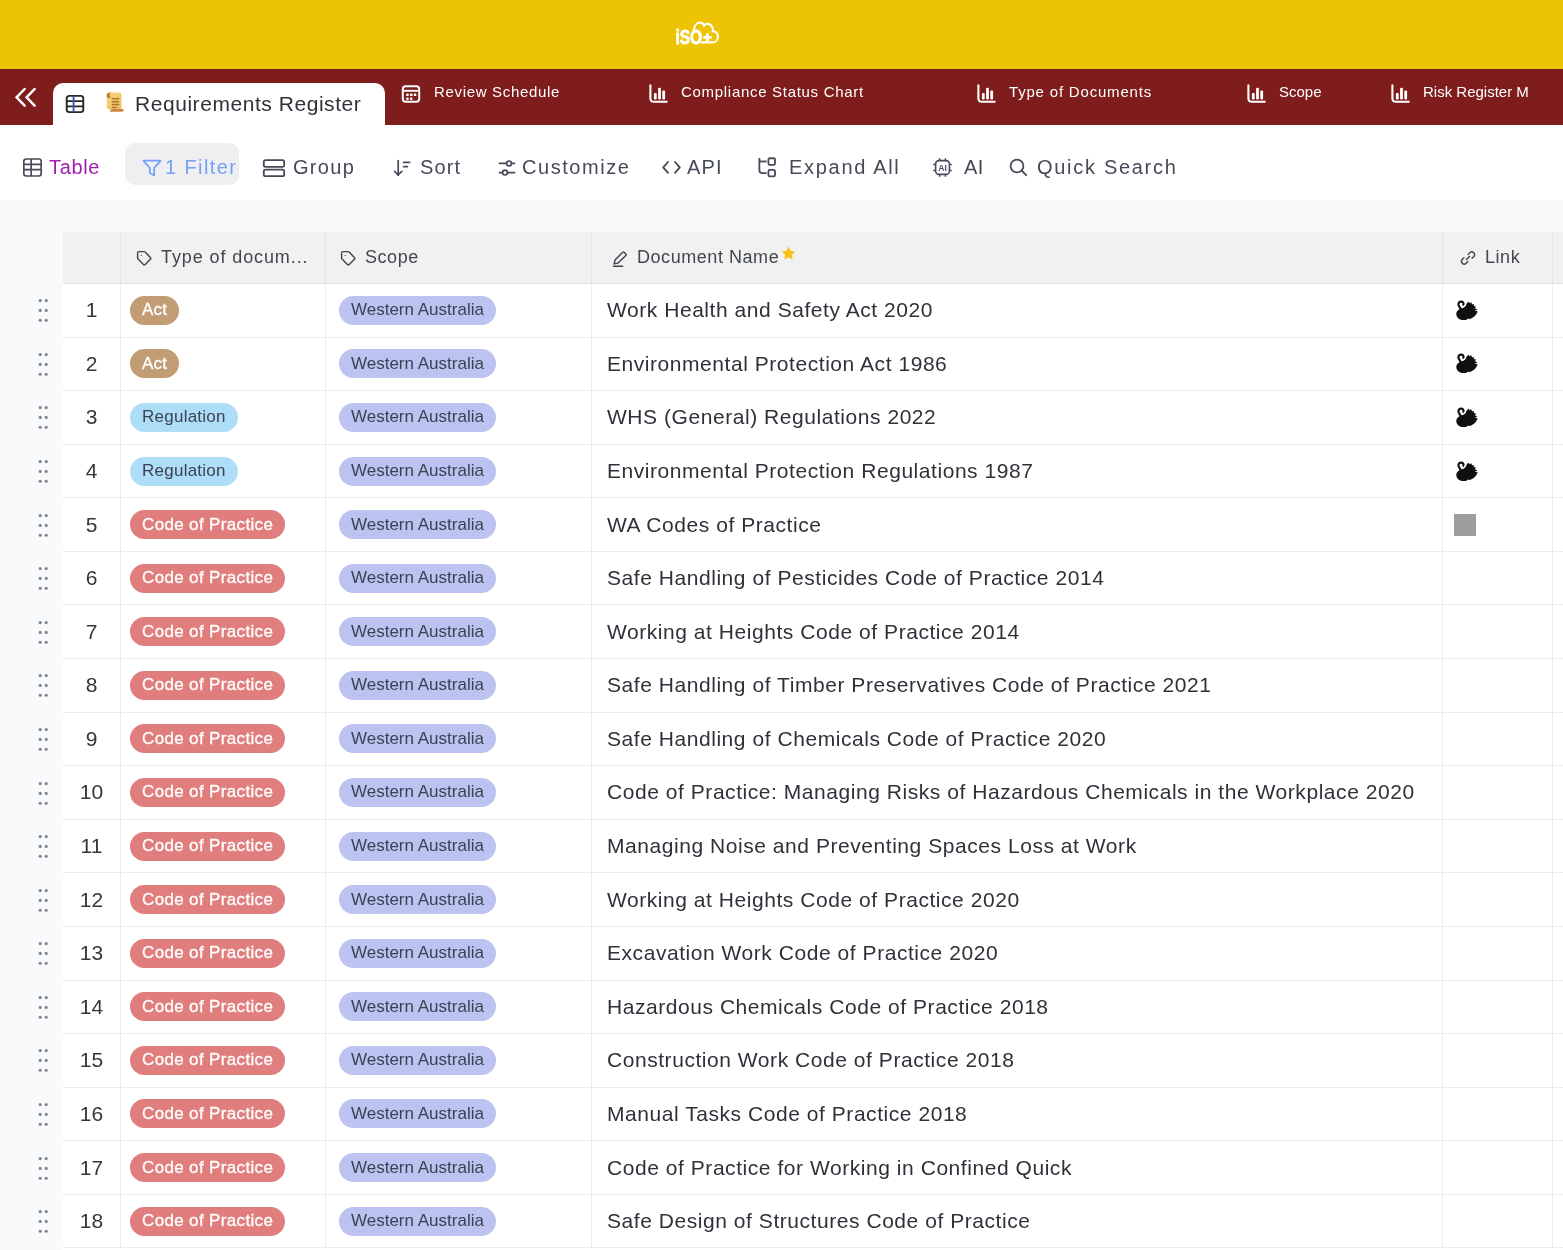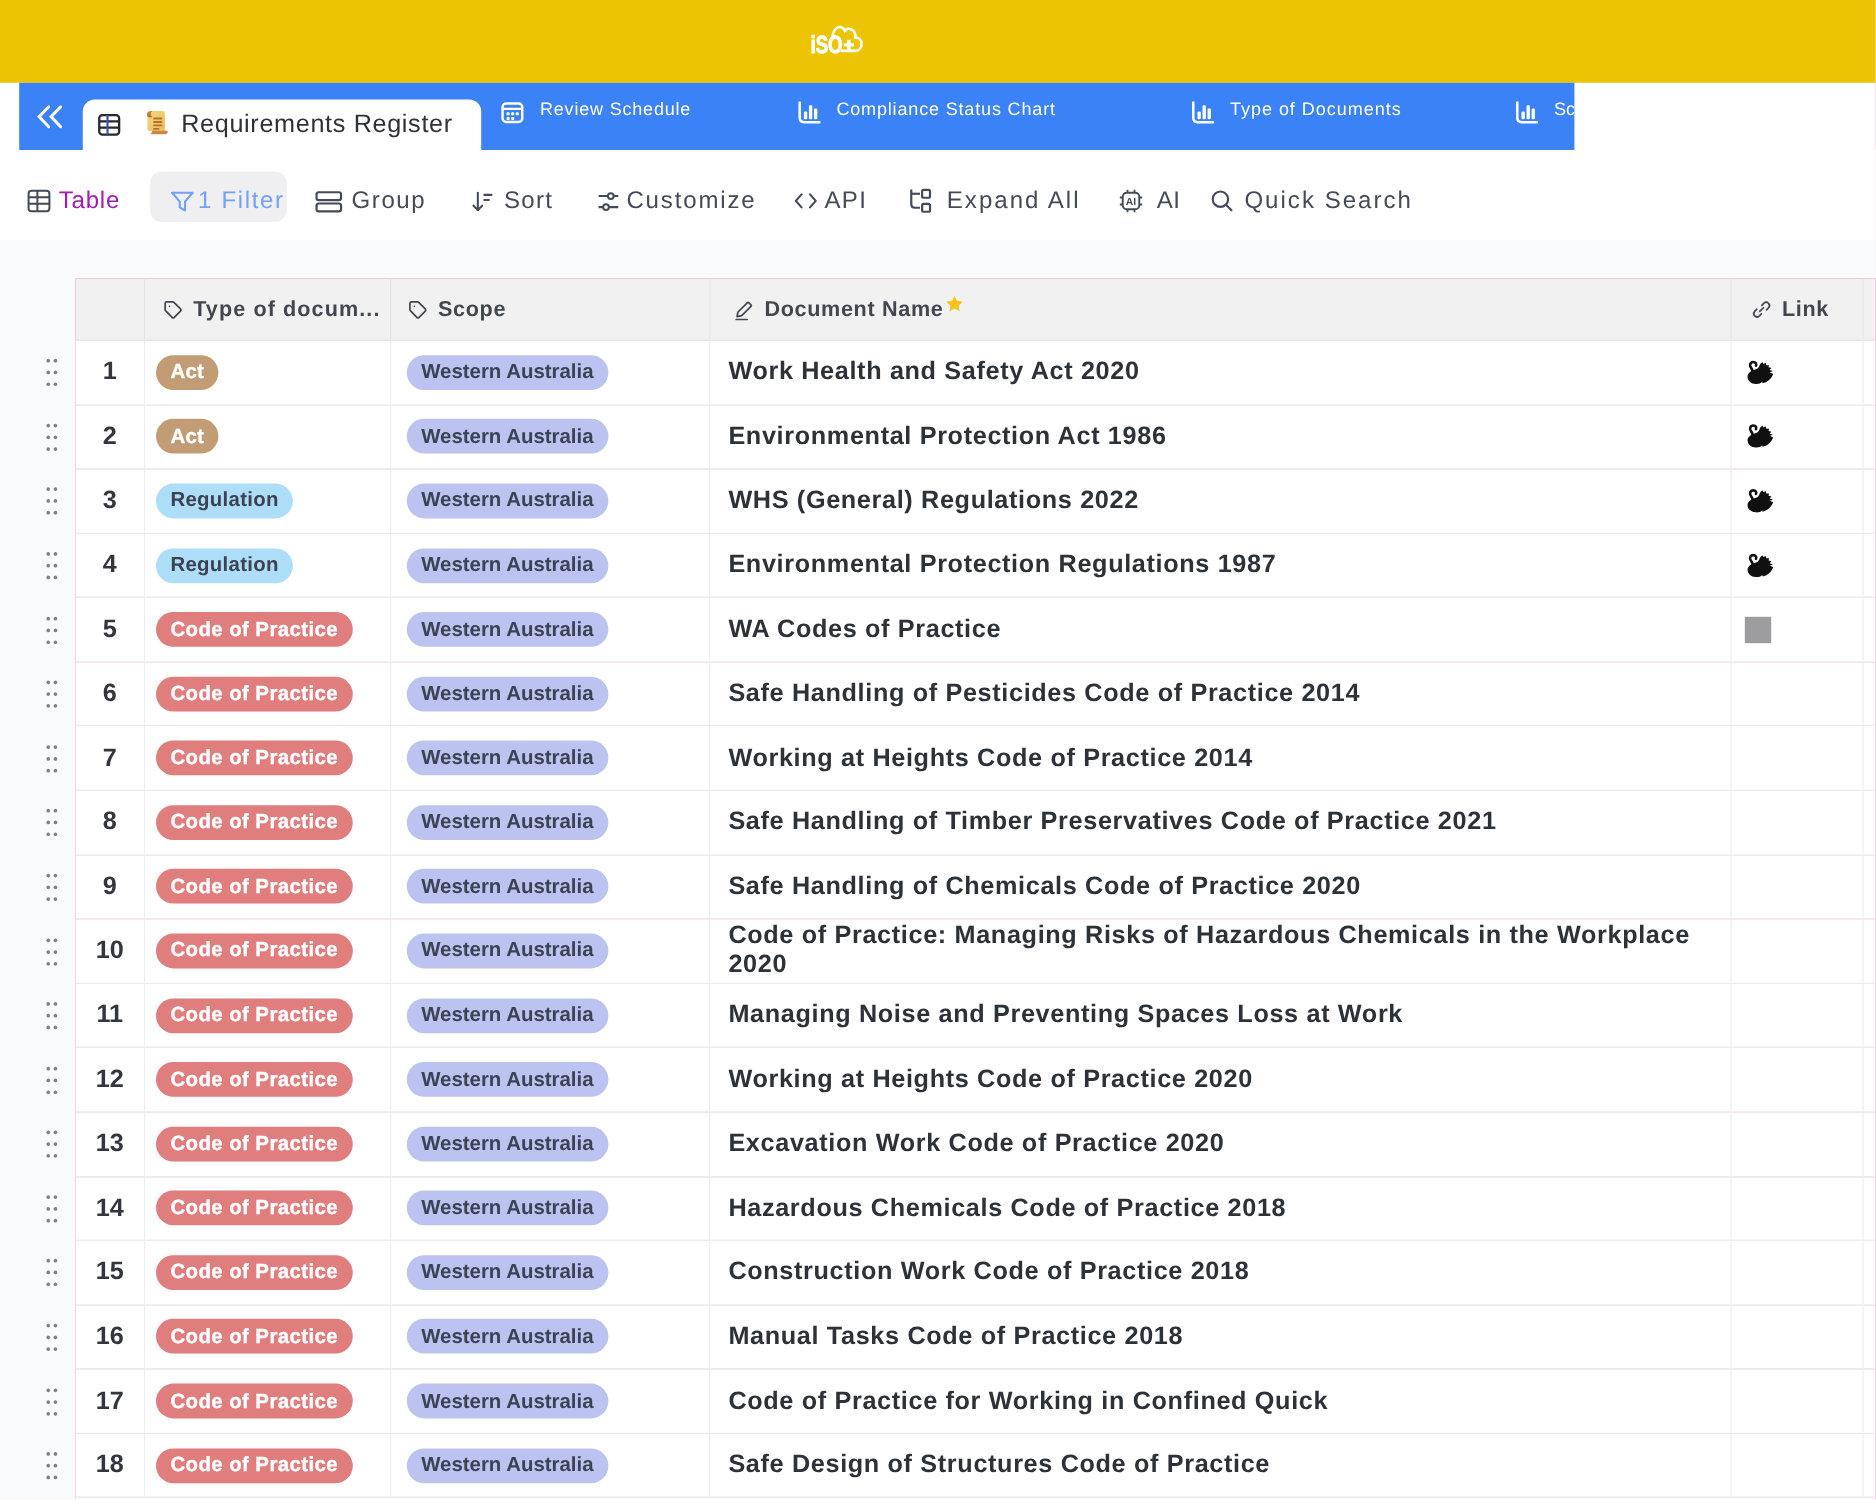--- a/index.html
+++ b/index.html
@@ -1,31 +1,31 @@
 <!DOCTYPE html>
 <html><head><meta charset="utf-8"><title>Requirements Register</title>
 <style>
 *{margin:0;padding:0;box-sizing:border-box;}
 html,body{width:1563px;height:1250px;overflow:hidden;background:#fff;
   font-family:"Liberation Sans",sans-serif;-webkit-font-smoothing:antialiased;}
 .abs{position:absolute;}
 #topband{position:absolute;left:0;top:0;width:1563px;height:69px;background:#edc404;}
-#tabband{position:absolute;left:16px;top:69px;width:1296px;height:56px;background:#3b82f6;}
+#tabband{position:absolute;left:0;top:69px;width:1563px;height:56px;background:#7f1d1d;}
 #toolbar{position:absolute;left:0;top:125px;width:1563px;height:75px;background:#fff;}
 #content{position:absolute;left:0;top:200px;width:1563px;height:1050px;background:#f9fafb;}
 .tab{position:absolute;top:14px;height:42px;display:flex;align-items:flex-start;color:#fff;
   font-size:15px;letter-spacing:0.4px;white-space:nowrap;}
 .tab svg{margin-right:12px;}
 #activetab{position:absolute;left:53px;top:14px;width:332px;height:42px;background:#fff;
   border-radius:10px 10px 0 0;display:flex;align-items:center;padding-left:11px;}
 #activetab .lbl{color:#2e3137;font-size:21px;letter-spacing:0.55px;margin-left:10px;white-space:nowrap;}
 .titem{position:absolute;top:5px;height:75px;display:flex;align-items:center;color:#454a58;
   font-size:20px;white-space:nowrap;}
 .titem svg{display:block;}
-#tbl{position:absolute;left:63px;top:32px;width:1500px;background:#ec4899;font-weight:bold;}
+#tbl{position:absolute;left:63px;top:32px;width:1500px;background:#fdba74;}
 .hrow{display:flex;height:52px;background:#f1f1f2;border-bottom:1px solid #e4e4e6;}
 .hc{display:flex;align-items:center;font-size:18px;color:#42474f;letter-spacing:0.55px;
   border-right:1px solid #e4e4e6;height:100%;}
 .hc svg{margin-right:8px;}
 .row{display:flex;height:53.58px;border-bottom:1px solid #ebebec;background:#fff;}
 .c{display:flex;align-items:center;height:100%;border-right:1px solid #ededee;}
 .c1{width:58px;justify-content:center;font-size:21px;color:#33373d;}
 .c2{width:205px;padding-left:9px;}
 .c3{width:266px;padding-left:13px;}
 .c4{width:851px;padding-left:15px;font-size:21px;color:#2d3138;letter-spacing:0.55px;}

